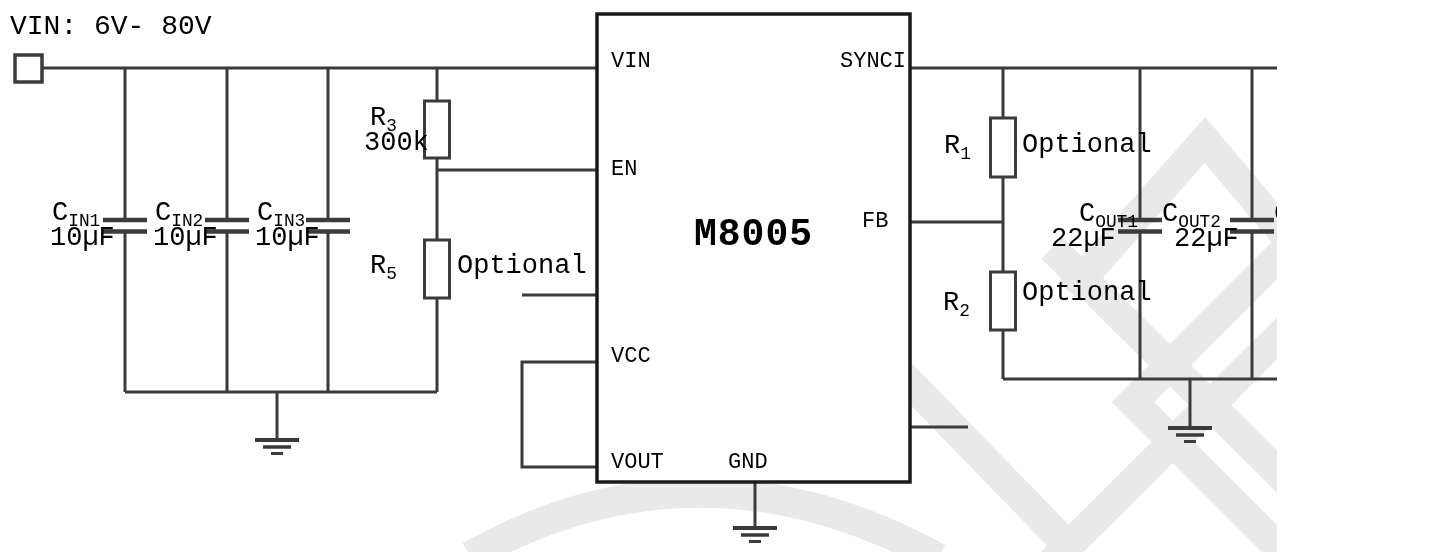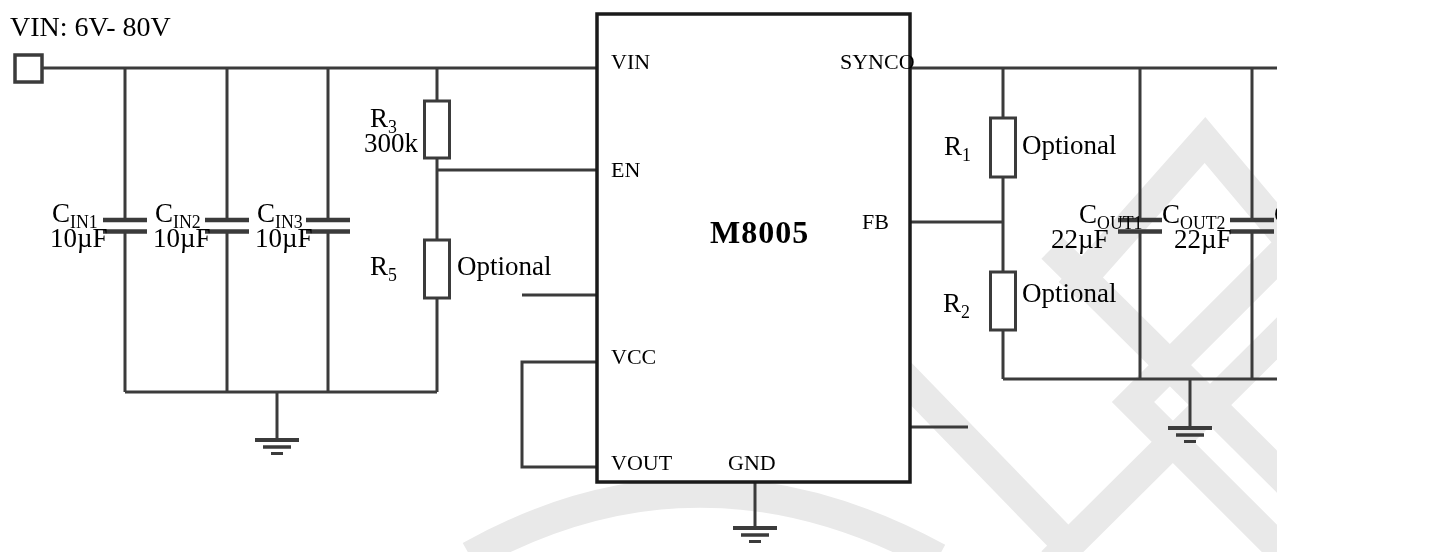--- a/index.html
+++ b/index.html
@@ -1,29 +1,29 @@
 <!DOCTYPE html>
 <html><head>
 <meta charset="utf-8">
 <style>
   html,body{margin:0;padding:0;background:#ffffff;}
   .stage{
     position:relative;
     width:1277px;height:552px;
     background:#ffffff;
-    font-family:Liberation Serif, serif;
+    font-family:Liberation Mono, monospace;
     color:#000;
     overflow:hidden;
   }
   .stage svg{position:absolute;left:0;top:0;}
   .lbl{position:absolute;font-size:27px;line-height:1.05;white-space:nowrap;}
   .lbl sub{font-size:66%;line-height:0;}
   .pin{position:absolute;font-size:22px;line-height:1.05;white-space:nowrap;}
   .title{position:absolute;font-size:28px;line-height:1.05;white-space:nowrap;}
-  .icname{position:absolute;font-size:32px;font-weight:bold;letter-spacing:1px;line-height:1;white-space:nowrap;margin-left:16px;}
+  .icname{position:absolute;font-size:38px;font-weight:bold;letter-spacing:1px;line-height:1;white-space:nowrap;}
 </style>
 </head>
 <body>
 
 <div class="stage">
 
   <svg width="1443" height="552" viewBox="0 0 1443 552">
 
     <g stroke="#e9e9e9" stroke-width="30" fill="none">
       <path d="M 1070 292 L 1205 140 L 1338 298"></path>
@@ -100,21 +100,21 @@
     <rect x="597" y="14" width="313" height="468" fill="#ffffff" stroke="#1a1a1a" stroke-width="3.5"></rect>
   </svg>
 
   <div class="title" style="left:10px;top:12px">VIN: 6V- 80V</div>
 
   <div class="icname" style="left:694px;top:216px">M8005</div>
   <div class="pin" style="left:611px;top:50px">VIN</div>
   <div class="pin" style="left:611px;top:158px">EN</div>
   <div class="pin" style="left:611px;top:345px">VCC</div>
   <div class="pin" style="left:611px;top:451px">VOUT</div>
-  <div class="pin" style="left:840px;top:50px">SYNCO</div>
+  <div class="pin" style="left:840px;top:50px">SYNCI</div>
   <div class="pin" style="left:862px;top:210px">FB</div>
   <div class="pin" style="left:728px;top:451px">GND</div>
 
   <div class="lbl" style="left:52px;top:199px"><span>C</span><sub>IN1</sub></div>
   <div class="lbl" style="left:50px;top:224px">10µF</div>
   <div class="lbl" style="left:155px;top:199px"><span>C</span><sub>IN2</sub></div>
   <div class="lbl" style="left:153px;top:224px">10µF</div>
   <div class="lbl" style="left:257px;top:199px"><span>C</span><sub>IN3</sub></div>
   <div class="lbl" style="left:255px;top:224px">10µF</div>
 

